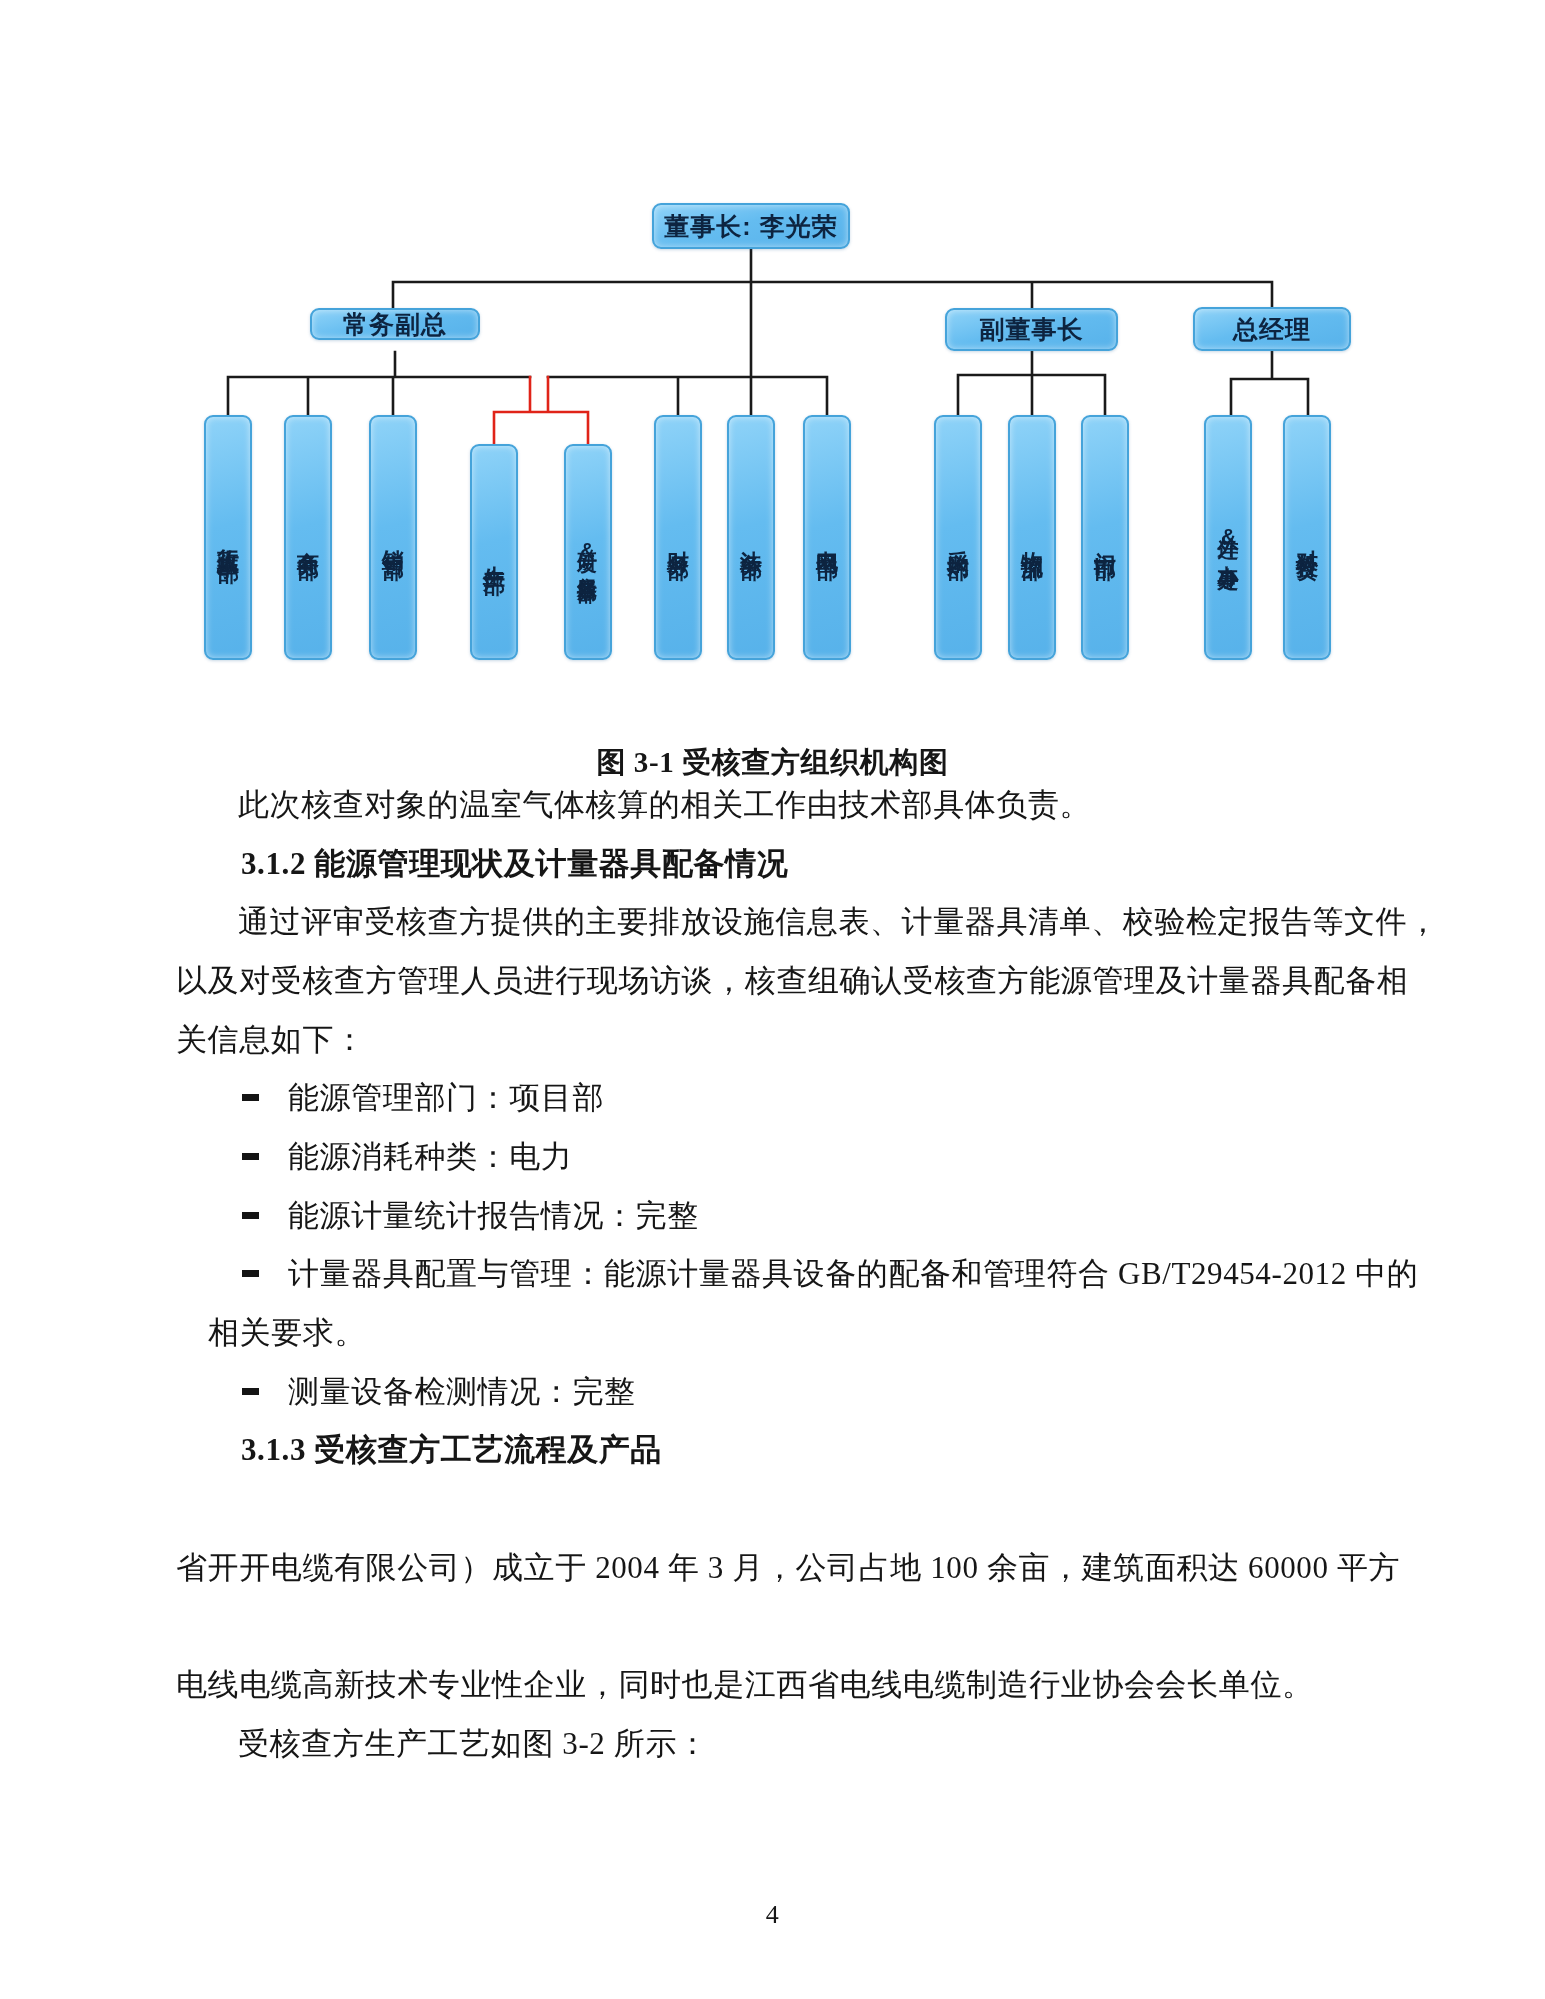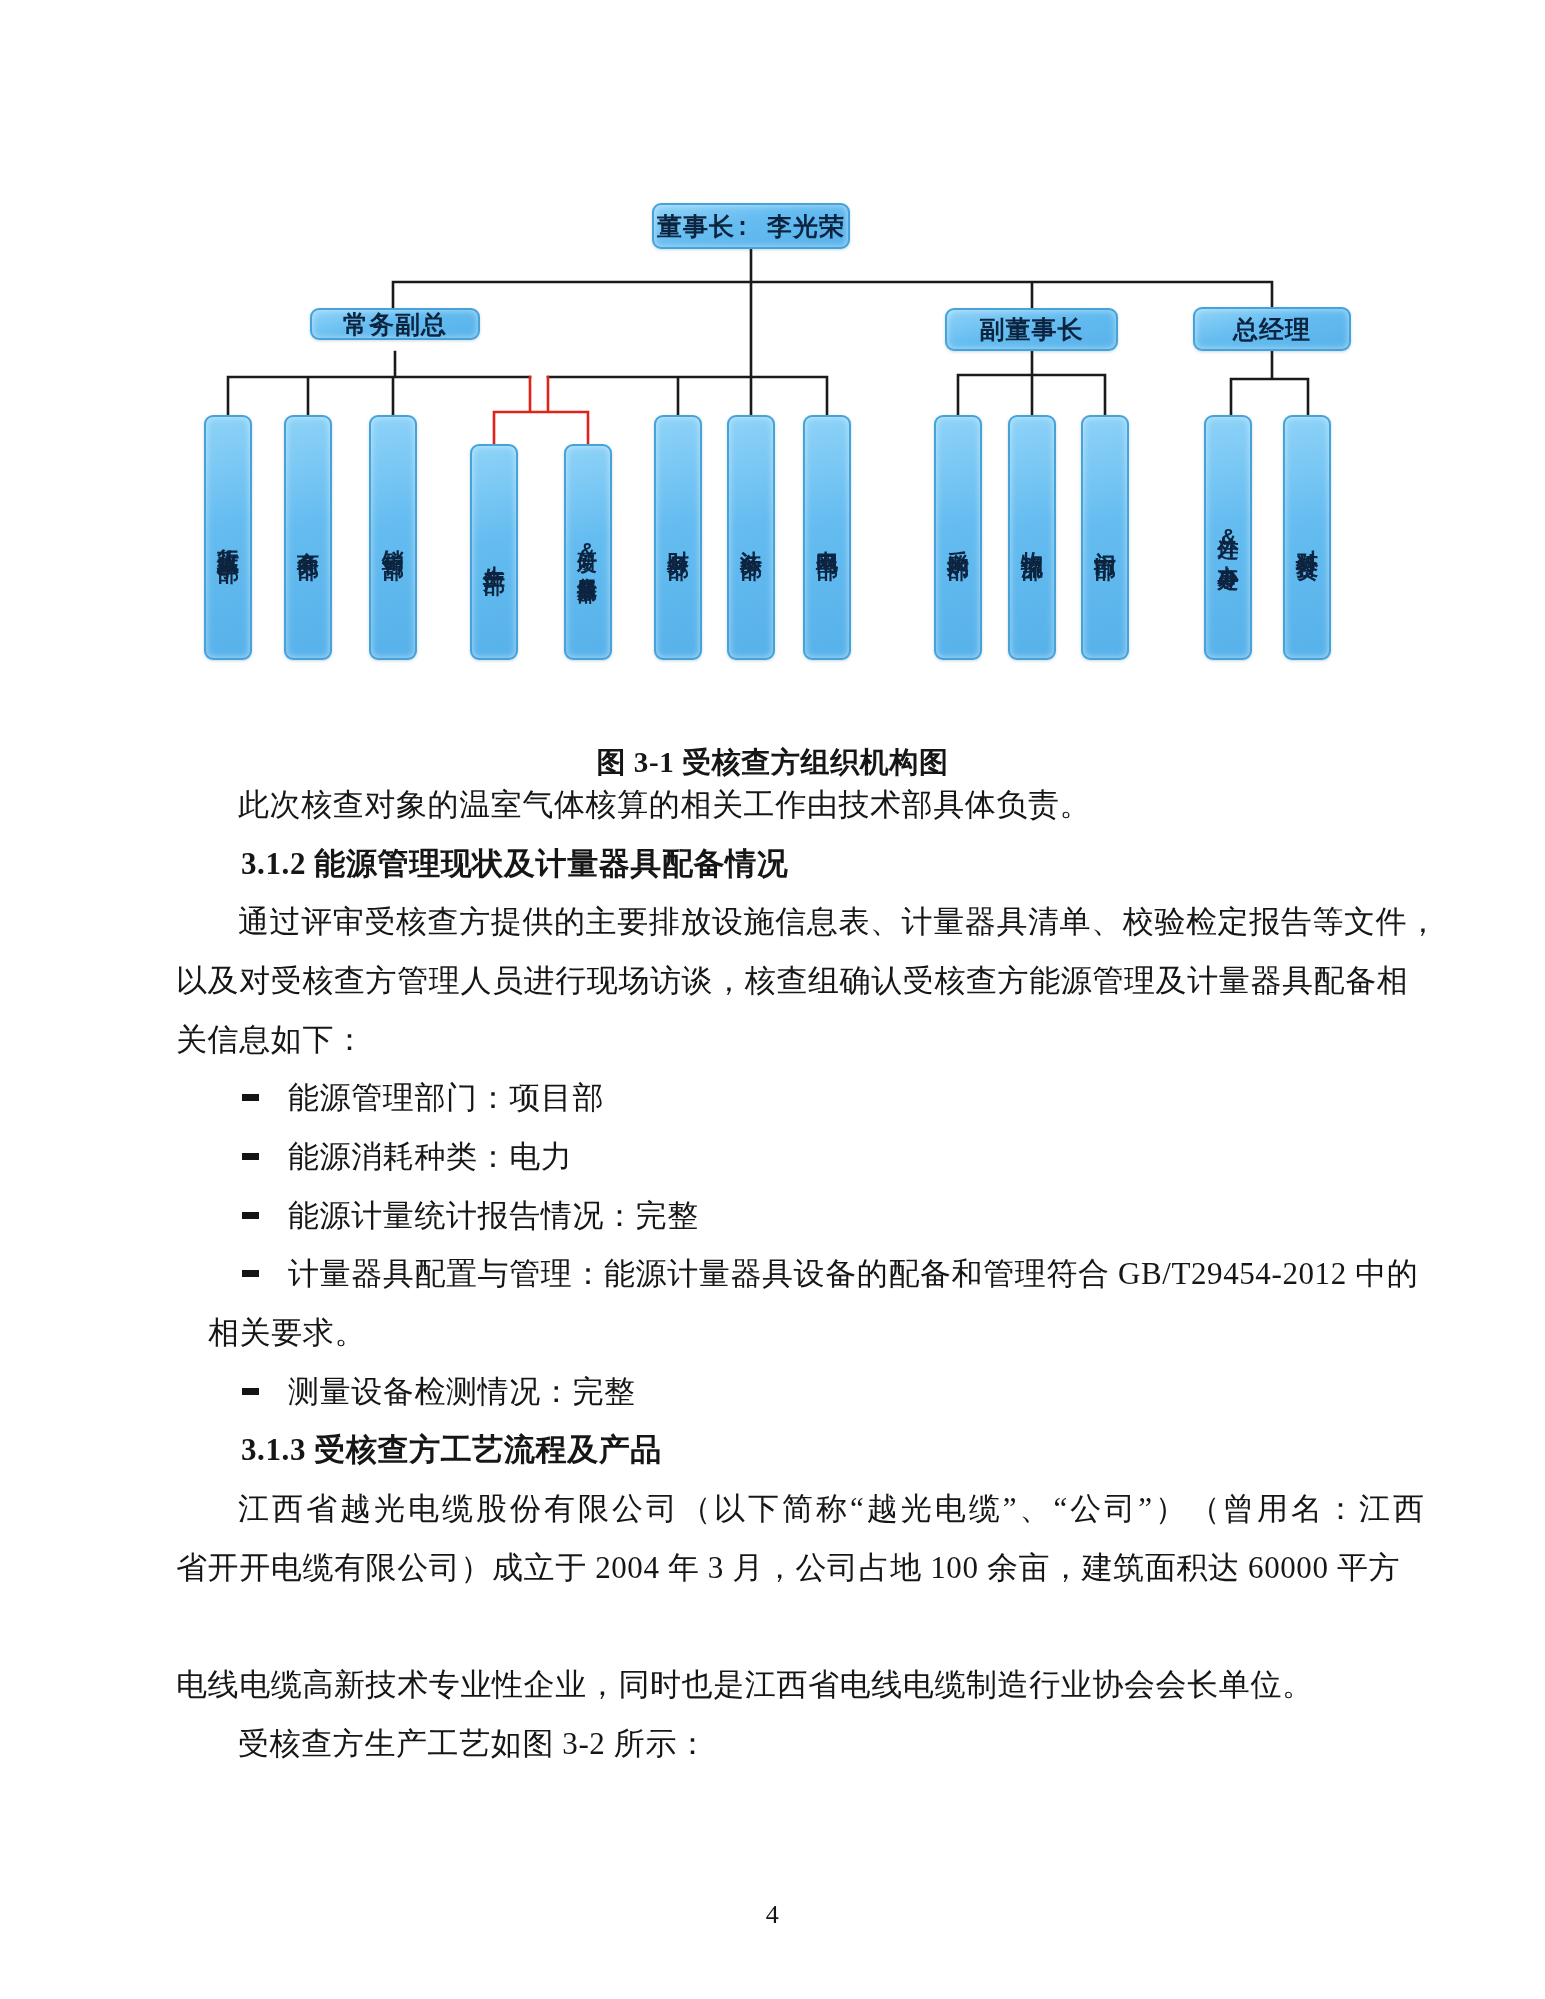--- a/index.html
+++ b/index.html
@@ -19,21 +19,21 @@
     background:linear-gradient(165deg,#8fd3f8 0%,#64bcf0 45%,#57b2ea 100%);
     border:2px solid #45a3da;
     border-radius:9px;
     box-shadow:inset 0 0 7px rgba(255,255,255,.55), 0 1px 3px rgba(40,100,150,.25);
     color:#0d2440;
     display:flex;align-items:center;justify-content:center;
     font-family:"Liberation Sans","DejaVu Sans",sans-serif;
     font-weight:700;
     box-sizing:border-box;
   }
-  .node.h{font-size:25px;letter-spacing:1px;font-family:Liberation Mono, monospace;}
+  .node.h{font-size:25px;letter-spacing:1px;}
   .node.dept{
     writing-mode:vertical-rl;
     text-orientation:upright;
     font-size:22px;
     letter-spacing:3px;
     width:48px;
   }
   
   .line{
     position:absolute;
@@ -109,21 +109,20 @@
   <div class="line" style="left:242px;top:1254px;">
     <span class="dash"></span><span>计量器具配置与管理：能源计量器具设备的配备和管理符合 GB/T29454-2012 中的</span>
   </div>
   <div class="line" style="left:176px;top:1313px;margin-left:32px;">相关要求。</div>
   <div class="line" style="left:242px;top:1372px;">
     <span class="dash"></span><span>测量设备检测情况：完整</span>
   </div>
 
   <div class="line bold" style="left:241px;top:1430px;">3.1.3 受核查方工艺流程及产品</div>
 
-  <div class="line" style="left:238px;top:1489px;letter-spacing:3px;">江西省越光电缆股份有限公司（以下简称“越光电缆”、“公司”）（曾用名：江西</div>
   <div class="line" style="left:176px;top:1548px;">省开开电缆有限公司）成立于 2004 年 3 月，公司占地 100 余亩，建筑面积达 60000 平方</div>
   <div class="line" style="left:176px;top:1665px;">电线电缆高新技术专业性企业，同时也是江西省电线电缆制造行业协会会长单位。</div>
 
   <div class="line" style="left:238px;top:1724px;">受核查方生产工艺如图 3-2 所示：</div>
 
   <div class="line pageno" style="left:0;top:1895px;">4</div>
 
 </div>
 
 </body></html>

